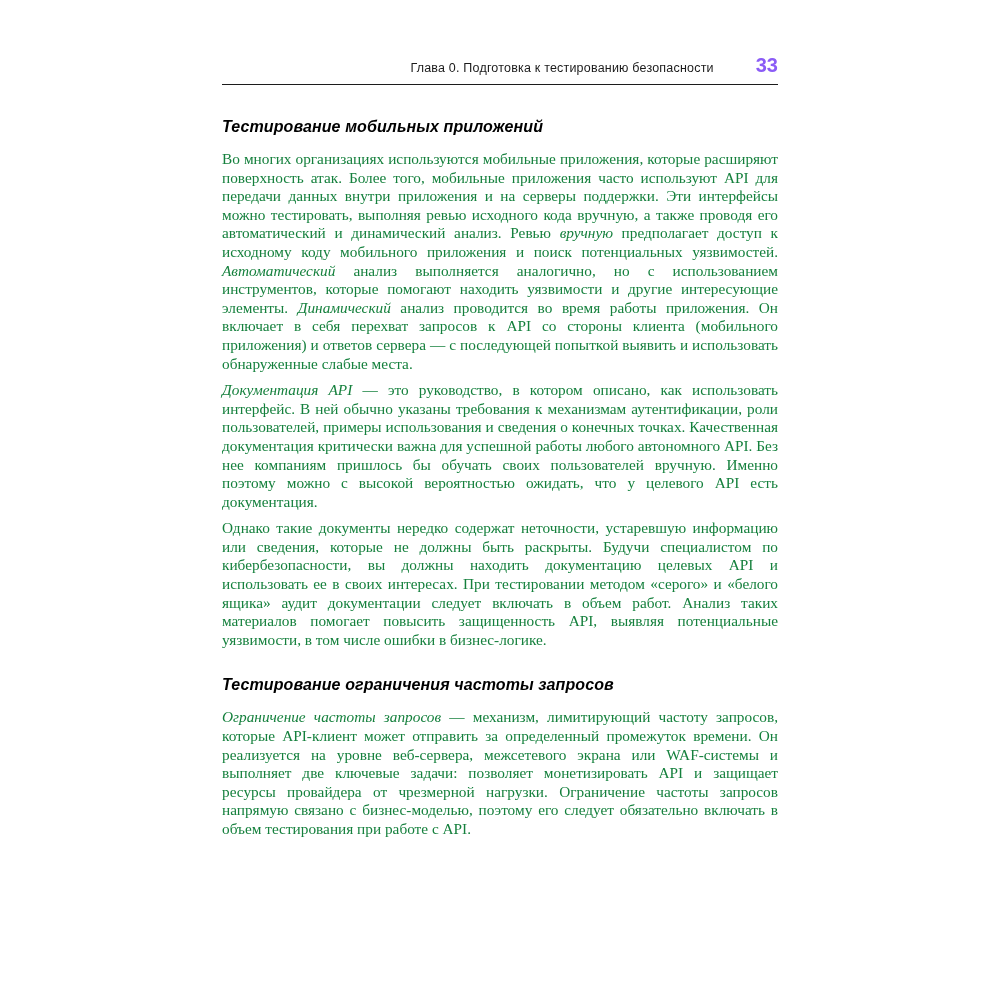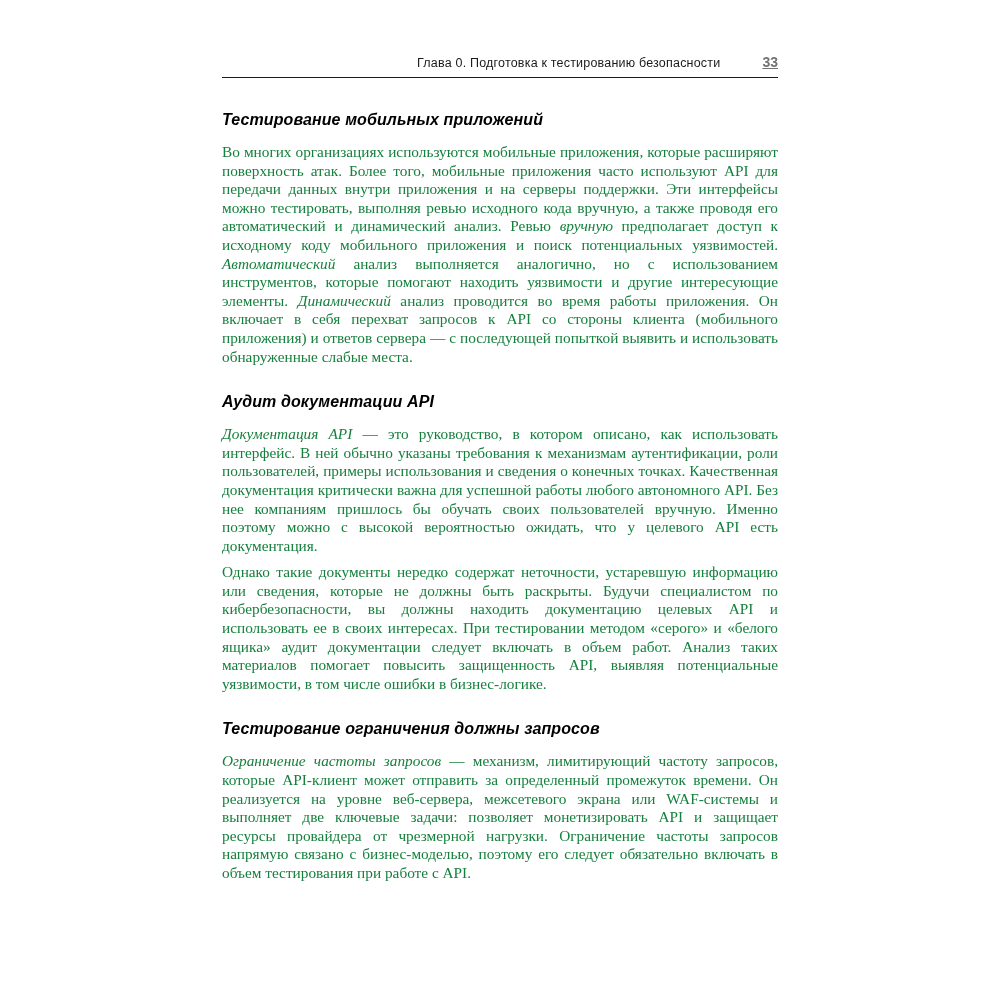--- a/index.html
+++ b/index.html
@@ -26,24 +26,23 @@
     gap: 42px;
     font-family: "Liberation Sans", sans-serif;
     padding-bottom: 7px;
   }
   .rh-title {
     font-size: 12.5px;
     letter-spacing: 0.2px;
     color: #1a1a1a;
   }
   .rh-page {
-    font-size: 14px;
+    font-size: 20px;
     font-weight: bold;
-    color: #737373;
-    text-decoration: underline;
+    color: #8b5cf6;
   }
   .rule {
     border-top: 1.5px solid #1c1c1c;
   }
   .content {
     padding-top: 33px;
   }
   h2.section-heading {
     font-family: "Liberation Sans", sans-serif;
     font-style: italic;
@@ -77,22 +76,21 @@
     <span class="rh-page">33</span>
   </header>
 
   <div class="rule"></div>
 
   <main class="content">
 
     <h2 class="section-heading">Тестирование мобильных приложений</h2>
     <p class="body-par"><span>Во многих организациях используются мобильные приложения, которые расширяют поверхность атак. Более того, мобильные приложения часто используют API для передачи данных внутри приложения и на серверы поддержки. Эти интерфейсы можно тестировать, выполняя ревью исходного кода вручную, а также проводя его автоматический и динамический анализ. Ревью </span><span class="it">вручную</span><span> предполагает доступ к исходному коду мобильного приложения и поиск потенциальных уязвимостей. </span><span class="it">Автоматический</span><span> анализ выполняется аналогично, но с использованием инструментов, которые помогают находить уязвимости и другие интересующие элементы. </span><span class="it">Динамический</span><span> анализ проводится во время работы приложения. Он включает в себя перехват запросов к API со стороны клиента (мобильного приложения) и ответов сервера — с последующей попыткой выявить и использовать обнаруженные слабые места.</span></p>
 
-    <h2 class="section-heading">Аудит документации API</h2>
     <p class="body-par"><span class="it">Документация API</span><span> — это руководство, в котором описано, как использовать интерфейс. В ней обычно указаны требования к механизмам аутентификации, роли пользователей, примеры использования и сведения о конечных точках. Качественная документация критически важна для успешной работы любого автономного API. Без нее компаниям пришлось бы обучать своих пользователей вручную. Именно поэтому можно с высокой вероятностью ожидать, что у целевого API есть документация.</span></p>
     <p class="body-par"><span>Однако такие документы нередко содержат неточности, устаревшую информацию или сведения, которые не должны быть раскрыты. Будучи специалистом по кибербезопасности, вы должны находить документацию целевых API и использовать ее в своих интересах. При тестировании методом «серого» и «белого ящика» аудит документации следует включать в объем работ. Анализ таких материалов помогает повысить защищенность API, выявляя потенциальные уязвимости, в том числе ошибки в бизнес-логике.</span></p>
 
-    <h2 class="section-heading">Тестирование ограничения должны запросов</h2>
+    <h2 class="section-heading">Тестирование ограничения частоты запросов</h2>
     <p class="body-par"><span class="it">Ограничение частоты запросов</span><span> — механизм, лимитирующий частоту запросов, которые API-клиент может отправить за определенный промежуток времени. Он реализуется на уровне веб-сервера, межсетевого экрана или WAF-системы и выполняет две ключевые задачи: позволяет монетизировать API и защищает ресурсы провайдера от чрезмерной нагрузки. Ограничение частоты запросов напрямую связано с бизнес-моделью, поэтому его следует обязательно включать в объем тестирования при работе с API.</span></p>
 
   </main>
 
 </div>
 
 </body></html>

